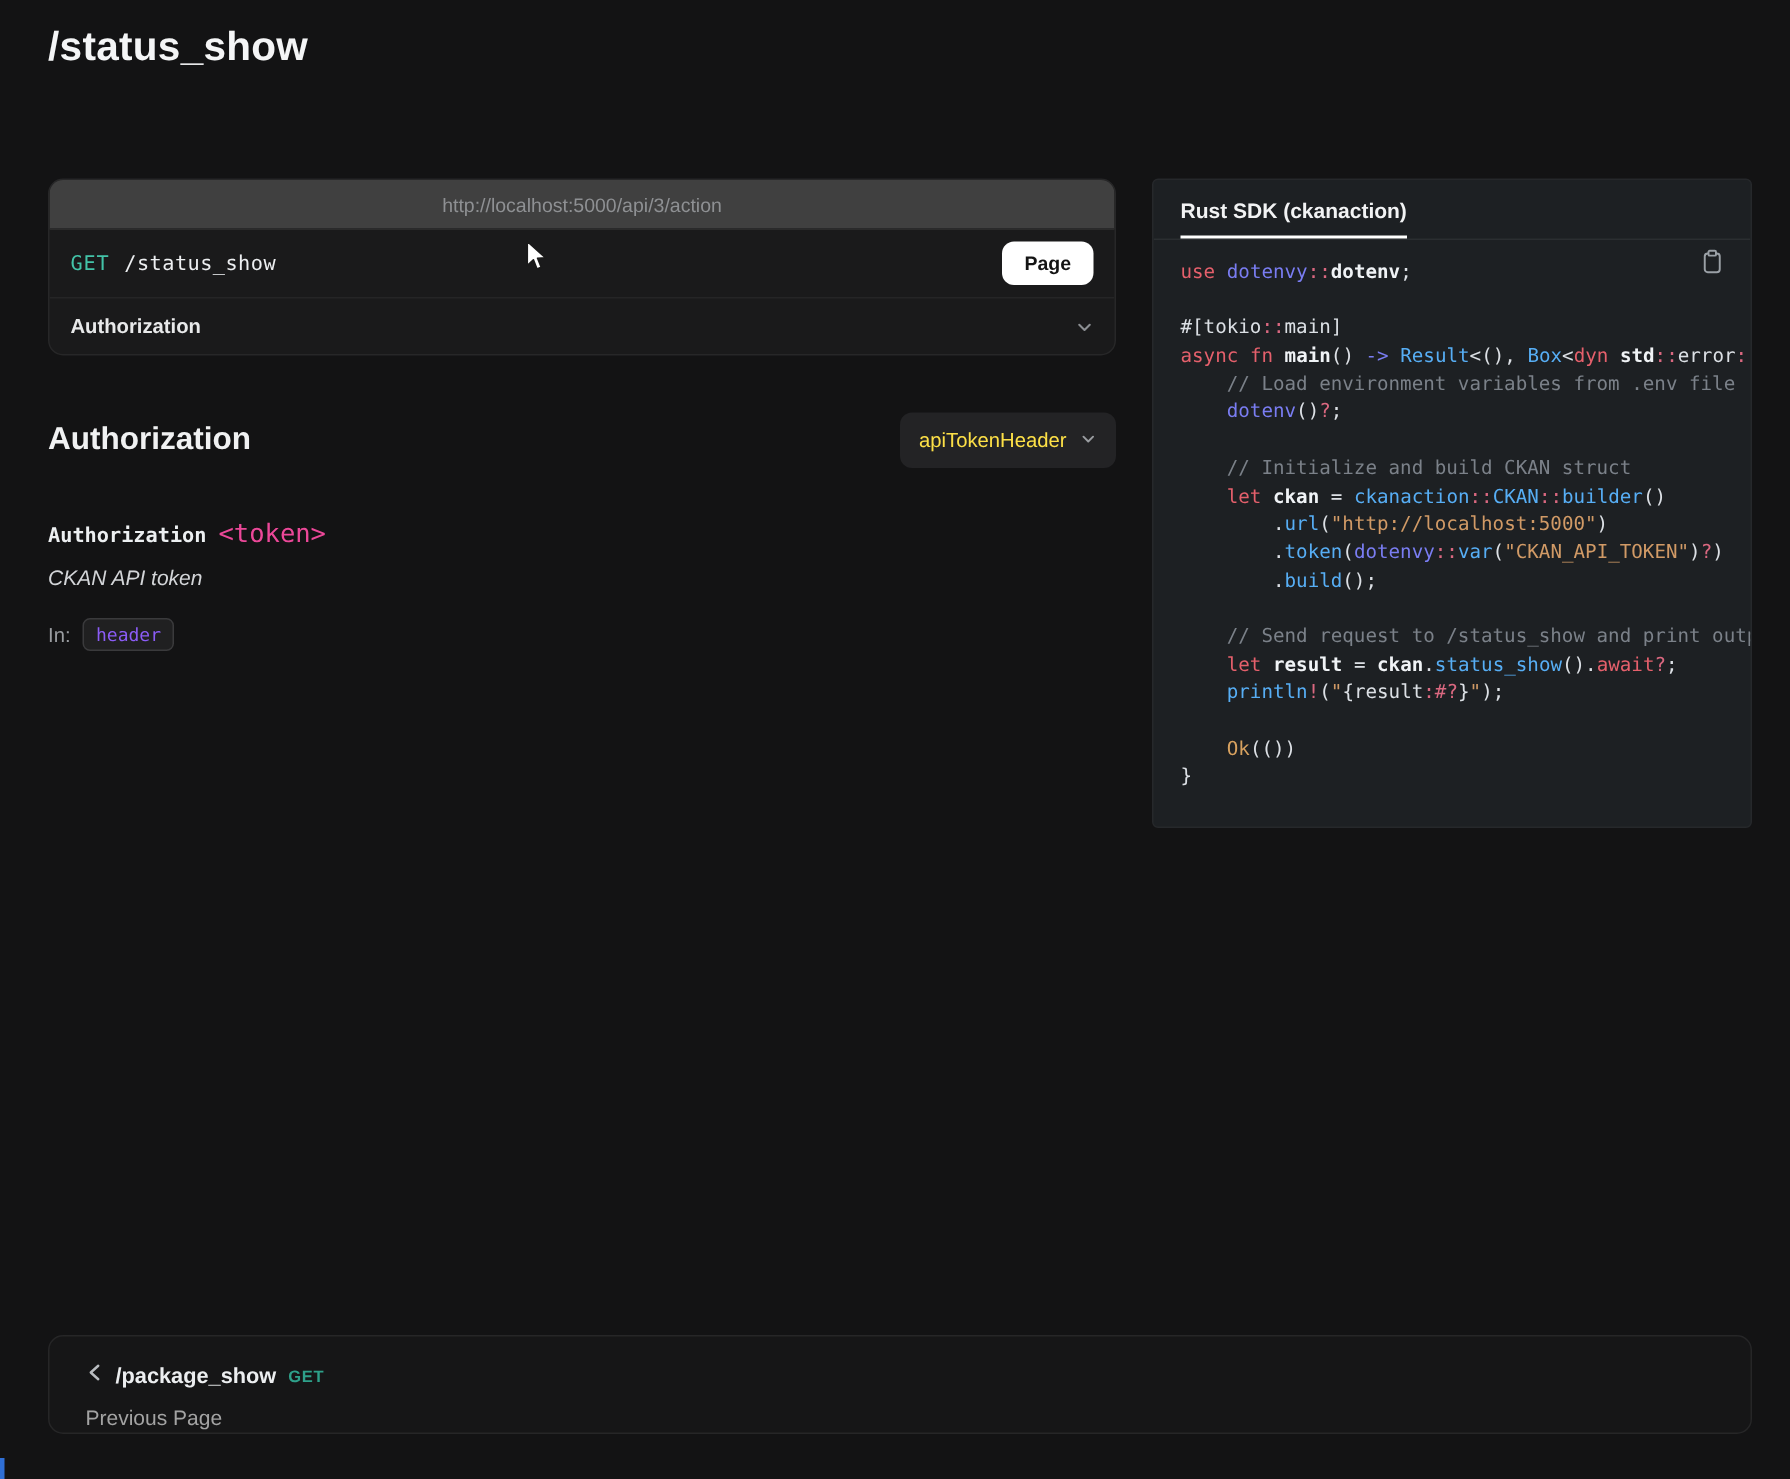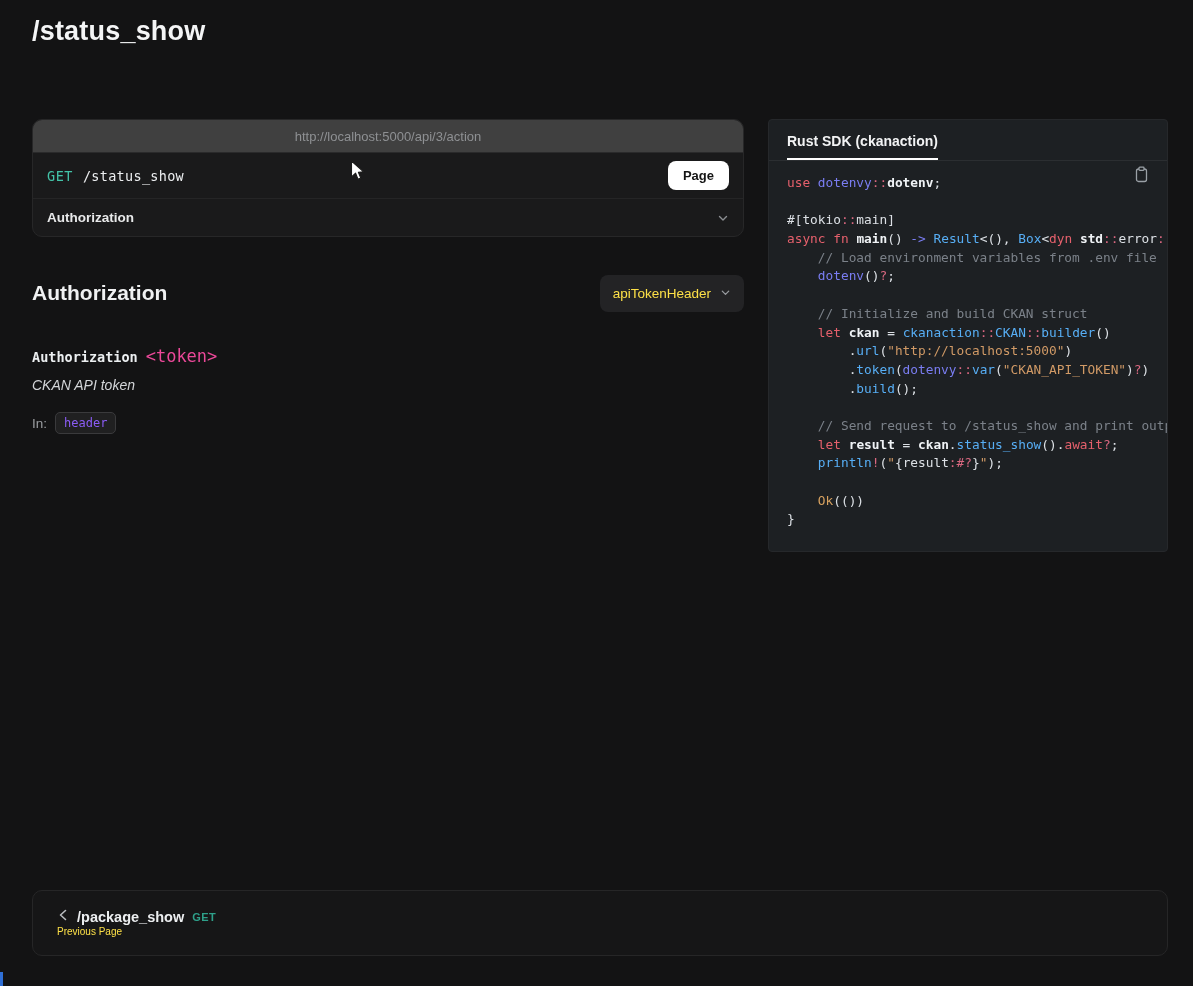--- a/index.html
+++ b/index.html
@@ -152,21 +152,21 @@
     position: absolute; left: 32px; top: 890px; width: 1136px; height: 66px;
     background: #161617;
     border: 1px solid #262627;
     border-radius: 10px;
     padding: 17px 24px;
     cursor: pointer;
   }
   .footer-line1 { display: flex; align-items: center; gap: 8px; }
   .footer-endpoint { font-size: 14.5px; font-weight: bold; color: #eceef0; }
   .footer-method { font-size: 11px; font-weight: bold; color: #2ea08a; letter-spacing: 0.5px; }
-  .footer-sub { margin-top: 0; font-size: 10px; color: #fde047; }
+  .footer-sub { margin-top: 10px; font-size: 14px; color: #a3a3a3; }
 
   .corner-accent {
     position: absolute; left: 0; top: 972px; width: 3px; height: 14px;
     background: #2f6fd6;
   }
   .cursor-pointer-icon { position: absolute; left: 350px; top: 160px; }
 </style>
 </head>
 <body>
 

